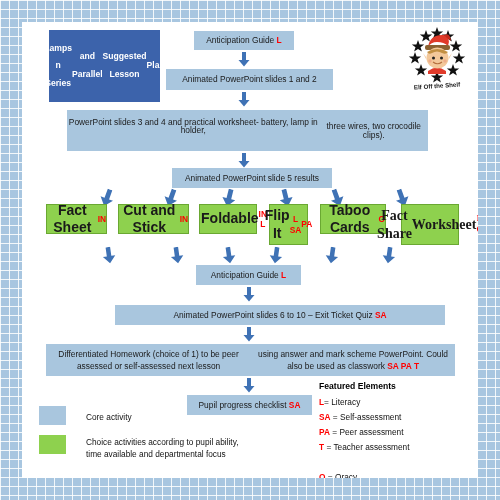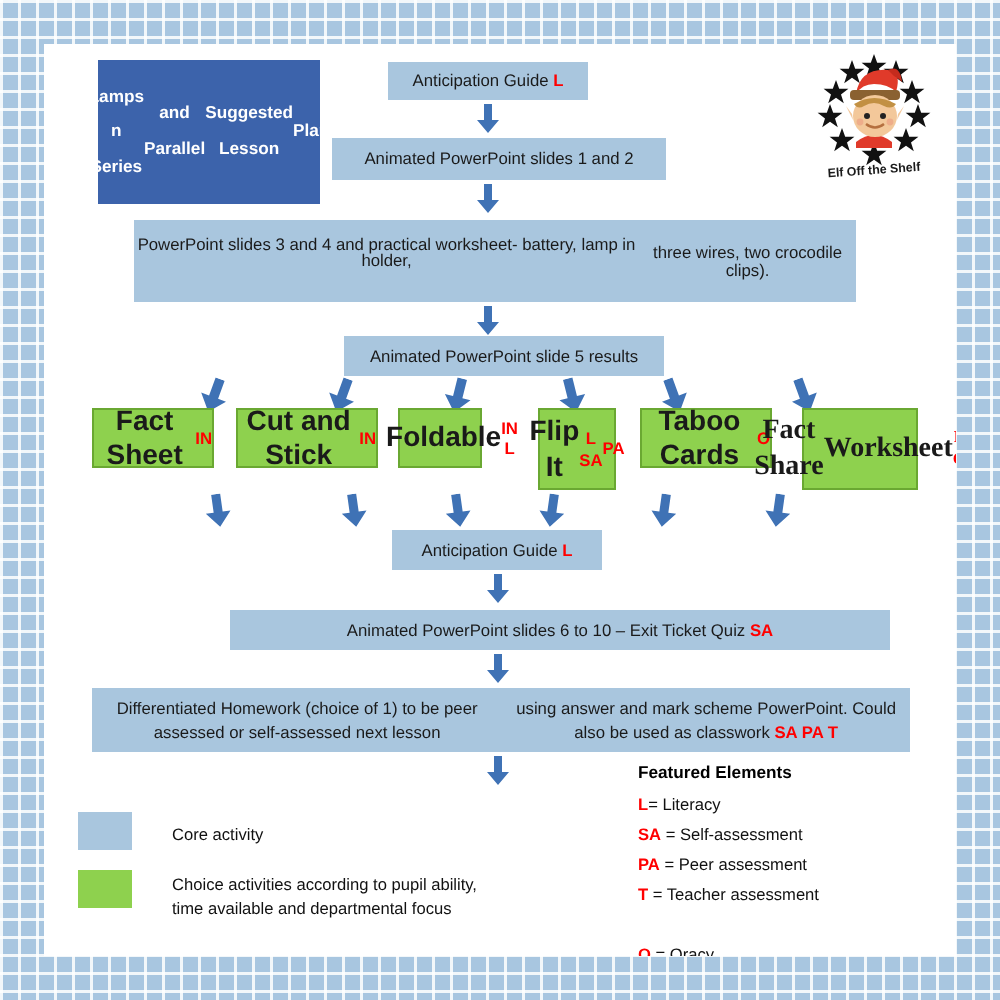--- a/index.html
+++ b/index.html
@@ -207,21 +207,21 @@
     <div class="box green" style="left:24px;top:182px;width:61px;height:30px;">
       <span class="gtxt">Fact Sheet</span>
       <span class="gred">IN</span>
     </div>
 
     <div class="box green" style="left:96px;top:182px;width:71px;height:30px;">
       <span class="gtxt">Cut and Stick</span>
       <span class="gred">IN</span>
     </div>
 
-    <div class="box green" style="left:177px;top:182px;width:42px;height:30px;padding-left:12px;">
+    <div class="box green" style="left:177px;top:182px;width:58px;height:30px;padding-left:12px;">
       <span class="gtxt">Foldable</span>
       <span class="gred">IN L</span>
     </div>
 
     <div class="box green" style="left:247px;top:182px;width:39px;height:41px;">
       <span class="gtxt">Flip It</span>
       <span class="gred">L SA</span>
       <span class="gred">PA</span>
     </div>
 
@@ -300,20 +300,26 @@
         <span class="red">SA  PA  T</span>
       </div>
     </div>
 
     <div class="arrow" style="left:221px;top:356px;">
       <svg width="12" height="15" viewBox="0 0 12 15">
           <path d="M4 0 H8 V8 H11.5 L6 14.5 L0.5 8 H4 Z" fill="#3f72b5"></path>
         </svg>
     </div>
 
+    <div class="box blue" style="left:165px;top:373px;width:125px;height:20px;">
+      <div>
+        <span>Pupil progress checklist</span>
+        <span class="red">SA</span>
+      </div>
+    </div>
 
     <div class="swatch sw-blue" style="left:17px;top:384px;"></div>
     <div class="legend-text" style="left:64px;top:389px;width:180px;">Core activity</div>
 
     <div class="swatch sw-green" style="left:17px;top:413px;"></div>
     <div class="legend-text" style="left:64px;top:414px;width:220px;">
       <div>Choice activities according to pupil ability,</div>
       <div>time available and departmental focus</div>
     </div>
 

